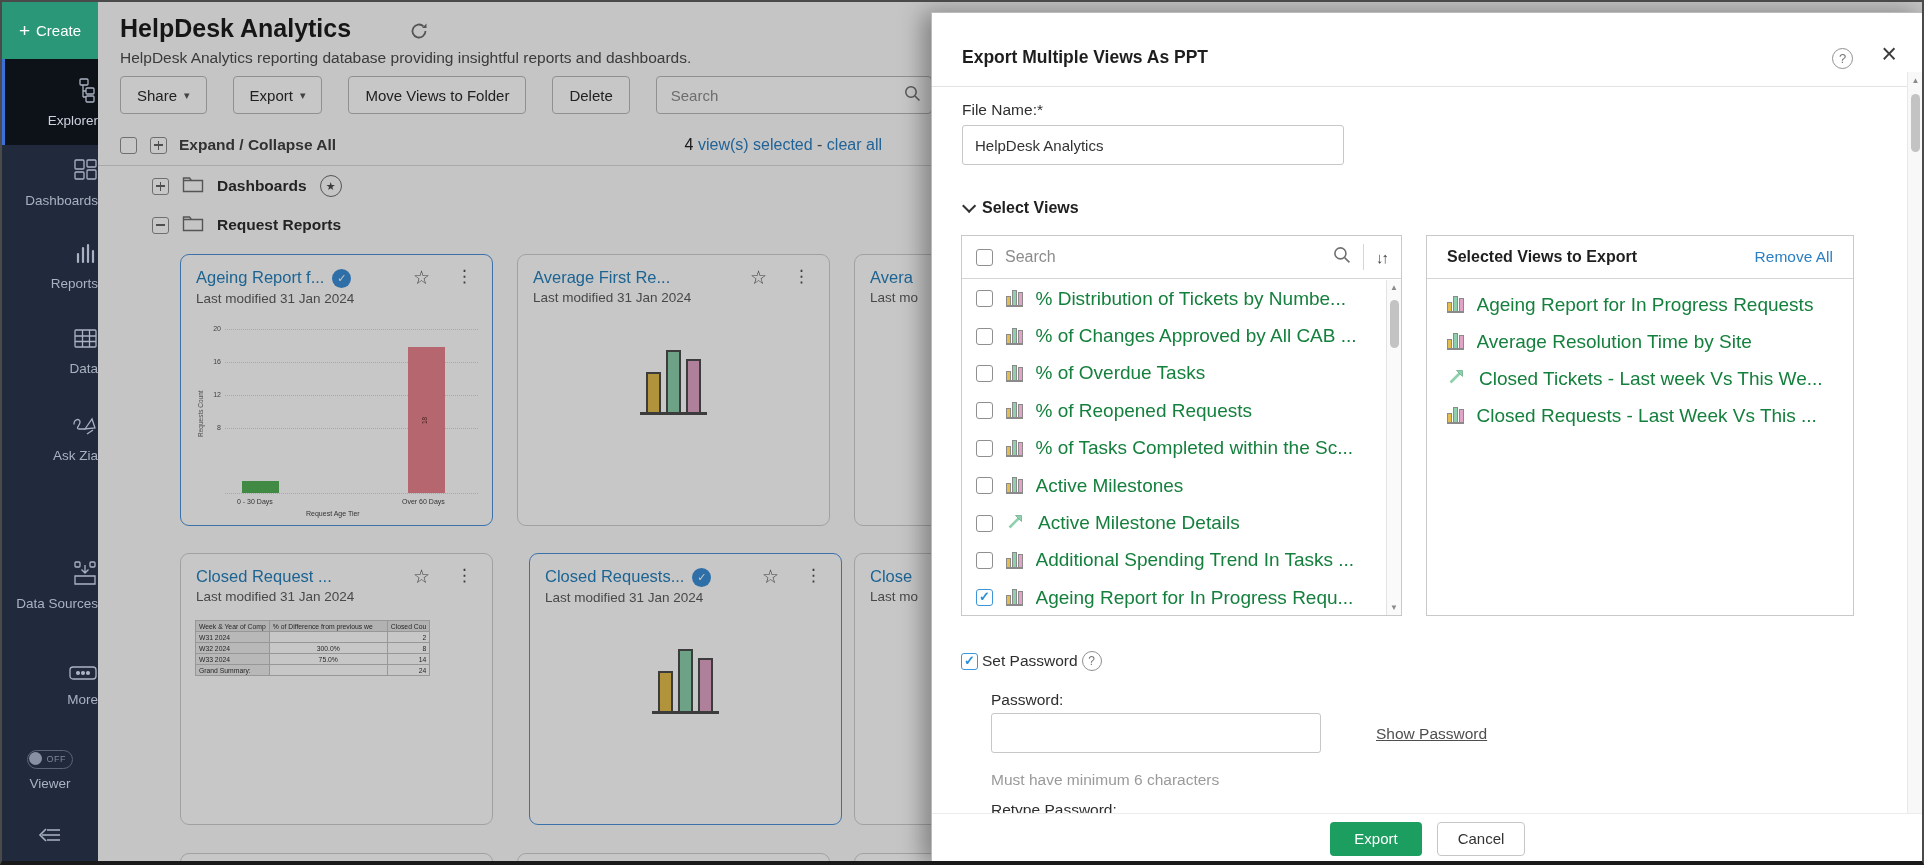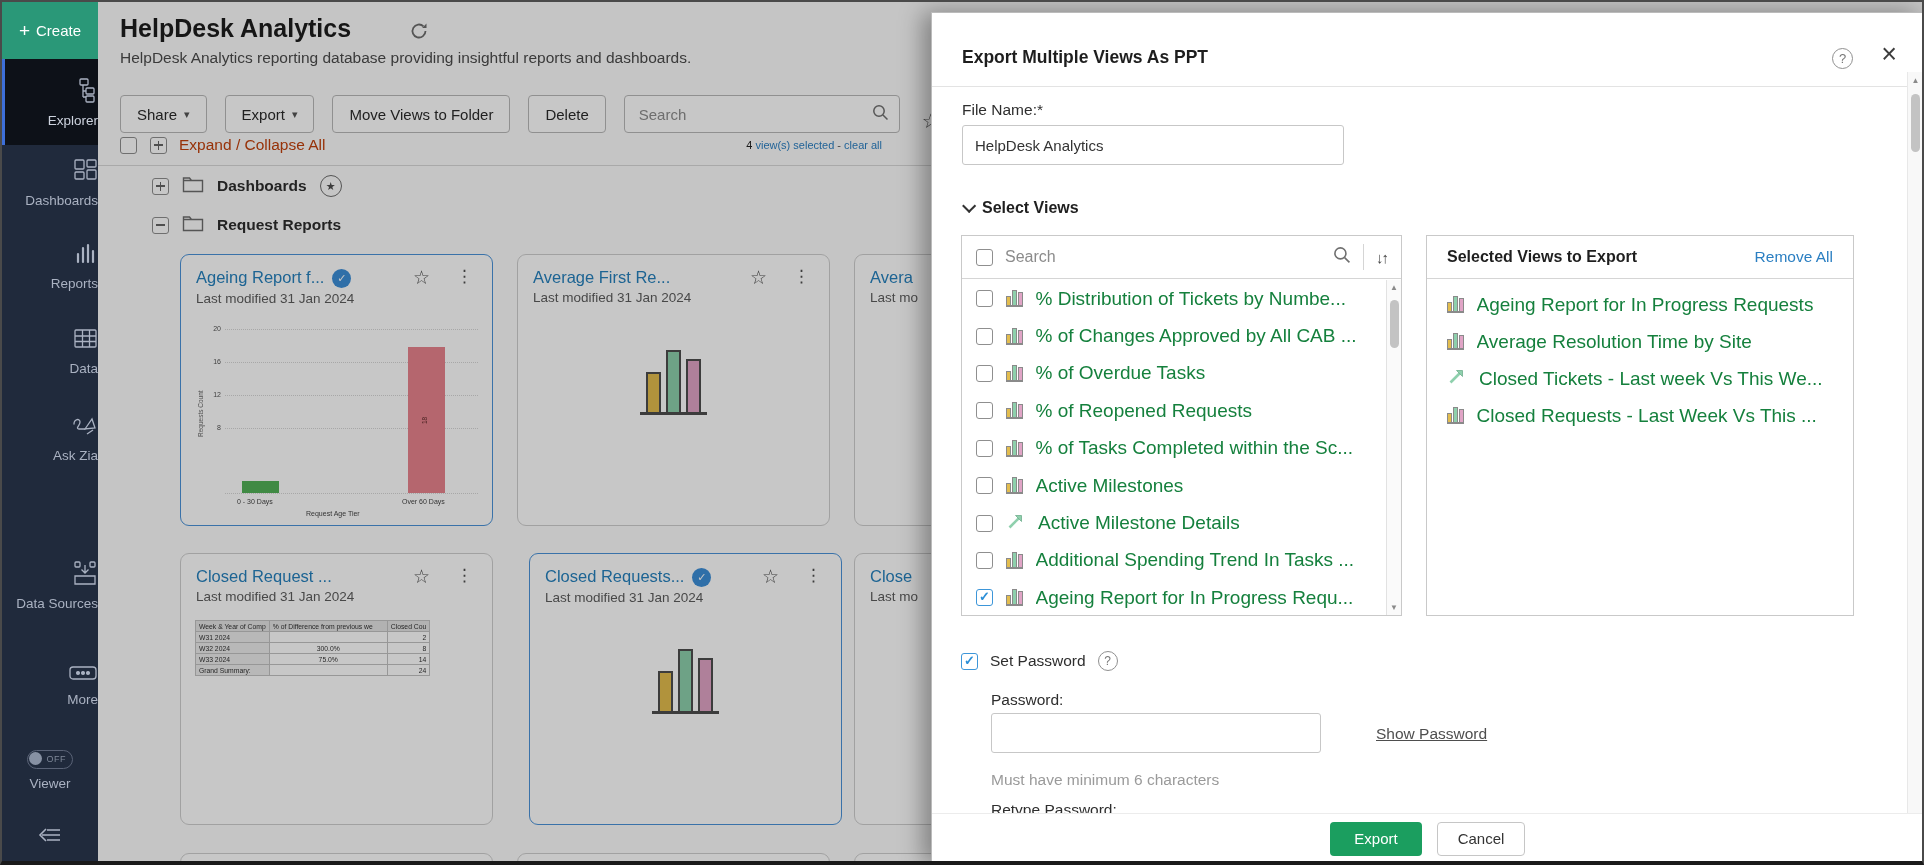--- a/index.html
+++ b/index.html
@@ -20,37 +20,37 @@
   .toggle .knob { position:absolute; left:1px; top:1px; width:13px; height:13px; border-radius:50%; background:#8791a3; }
   .toggle .tlabel { position:absolute; right:6px; top:2.5px; font-size:9px; color:#7e8798; letter-spacing:.5px; }
   .collapse-btn { position:absolute; bottom:12px; left:0; width:96px; display:flex; justify-content:center; cursor:pointer; }
   .collapse-btn svg { stroke:#aab2c2; fill:none; stroke-width:1.6; }
 
   
   #main { position:absolute; left:96px; top:0; right:0; bottom:0; background:#fdfdfd; z-index:1; }
   .page-title { position:absolute; left:22px; top:12px; font-size:25px; font-weight:bold; color:#1d1d1d; }
   .refresh-ic { position:absolute; left:310px; top:18px; cursor:pointer; }
   .page-sub { position:absolute; left:22px; top:47px; font-size:15.5px; color:#4c4c4c; }
-  .toolbar { position:absolute; left:22px; top:74px; height:38px; display:flex; gap:18px; align-items:flex-end;margin-top:19px; }
+  .toolbar { position:absolute; left:22px; top:74px; height:38px; display:flex; gap:26px; align-items:flex-end; }
   .tb-btn { height:38px; background:#fff; border:1px solid #b9b9b9; border-radius:4px; padding:0 16px; font-size:15px; color:#2b2b2b; display:flex; align-items:center; gap:7px; cursor:pointer; white-space:nowrap; }
   .caret { font-size:11px; color:#555; }
   .tb-search { width:276px; height:38px; background:#fff; border:1px solid #b9b9b9; border-radius:4px; display:flex; align-items:center; padding:0 10px 0 14px; }
   .tb-search input { border:none; outline:none; flex:1; font-size:15px; color:#333; font-family:inherit; background:transparent; }
   .tb-search input::placeholder { color:#8d8d8d; }
   .tb-star { font-size:20px; color:#565656; margin-left:4px; cursor:pointer; }
 
   .sel-row { position:absolute; left:22px; top:128px; right:10px; height:30px; display:flex; align-items:center; }
   .cb { width:17px; height:17px; border:1.6px solid #8f8f8f; border-radius:3px; background:#fff; display:inline-block; flex:none; cursor:pointer; position:relative; }
   .cb.checked { border-color:#3d96d9; background:#fff; }
   .cb.checked::after { content:"✓"; position:absolute; left:2px; top:-1px; font-size:13px; color:#2b8fd8; font-weight:bold; }
   .plusbox { width:17px; height:17px; border:1.4px solid #8f8f8f; border-radius:3px; background:#fff; position:relative; flex:none; cursor:pointer; }
   .plusbox::before { content:""; position:absolute; left:3px; right:3px; top:50%; height:1.6px; margin-top:-0.8px; background:#666; }
   .plusbox.plus::after { content:""; position:absolute; top:3px; bottom:3px; left:50%; width:1.6px; margin-left:-0.8px; background:#666; }
-  .sel-label { font-size:15.5px; font-weight:normal; color:#c2410c; margin-left:12px; }
-  .sel-right { position:absolute; right:1030px; font-size:11px; white-space:nowrap; }
+  .sel-label { font-size:15.5px; font-weight:bold; color:#404040; margin-left:12px; }
+  .sel-right { position:absolute; right:1030px; font-size:16px; white-space:nowrap; }
   .sel-right .num { color:#222; }
   .sel-right a { color:#2b7fc2; text-decoration:none; cursor:pointer; }
   .sel-right .dash { color:#555; }
   .hr { position:absolute; left:0; right:0; top:163px; height:1px; background:#d9d9d9; }
 
   .tree-row { position:absolute; left:54px; height:24px; display:flex; align-items:center; gap:13px; }
   .tree-row .name { font-size:15.5px; font-weight:bold; color:#2e2e2e; }
   .folder-ic svg { stroke:#6d6d6d; fill:none; stroke-width:1.4; }
   .star-circle { width:22px; height:22px; border:1.5px solid #6d6d6d; border-radius:50%; display:flex; align-items:center; justify-content:center; font-size:11px; color:#4d4d4d; }
 
@@ -127,21 +127,21 @@
   .list-scroll { position:absolute; right:0; top:44px; bottom:0; width:15px; background:#fafafa; border-left:1px solid #e2e2e2; }
   .list-scroll .up { position:absolute; top:3px; left:3px; font-size:8px; color:#8a8a8a; }
   .list-scroll .down { position:absolute; bottom:3px; left:3px; font-size:8px; color:#8a8a8a; }
   .list-scroll .thumb { position:absolute; left:2.5px; top:20px; width:9px; height:48px; background:#c3c3c3; border-radius:5px; }
   .pr-head { position:absolute; left:0; right:0; top:0; height:43px; border-bottom:1px solid #d5d5d5; display:flex; align-items:center; padding:0 20px; }
   .pr-title { font-size:16px; font-weight:bold; color:#1f1f1f; }
   .remove-all { margin-left:auto; font-size:15.5px; color:#2b7fc2; cursor:pointer; }
   #sel-list { position:absolute; left:0; right:0; top:50px; bottom:0; }
   #sel-list .vrow { padding-left:20px; height:37px; }
 
-  .setpw-row { position:absolute; left:29px; top:638px; display:flex; align-items:center; gap:12px; }
+  .setpw-row { position:absolute; left:29px; top:638px; display:flex; align-items:center; gap:4px; }
   .setpw-row .m-label { font-size:15.5px; }
   .q-ic { width:20px; height:20px; border:1.5px solid #909090; border-radius:50%; color:#777; font-size:12px; display:flex; align-items:center; justify-content:center; cursor:pointer; }
   #pw-label { position:absolute; left:59px; top:678px; }
   #pw-input { position:absolute; left:59px; top:700px; width:330px; height:40px; border:1px solid #c7c7c7; border-radius:3px; font-family:inherit; font-size:15px; padding:0 12px; outline:none; }
   #show-pw { position:absolute; left:444px; top:712px; font-size:15.5px; color:#4e4e4e; text-decoration:underline; cursor:pointer; }
   #pw-hint { position:absolute; left:59px; top:758px; font-size:15.5px; color:#9a9a9a; }
   #retype-label { position:absolute; left:59px; top:788px; height:14px; overflow:hidden; }
 
   .m-footer { position:absolute; left:0; right:0; bottom:0; height:50px; background:#fff; border-top:1px solid #ececec; display:flex; align-items:center; justify-content:center; gap:15px; z-index:5; }
   .btn-export { background:#1b9e5f; color:#fff; border:none; border-radius:4px; width:92px; height:34px; font-size:15px; font-family:inherit; cursor:pointer; }

